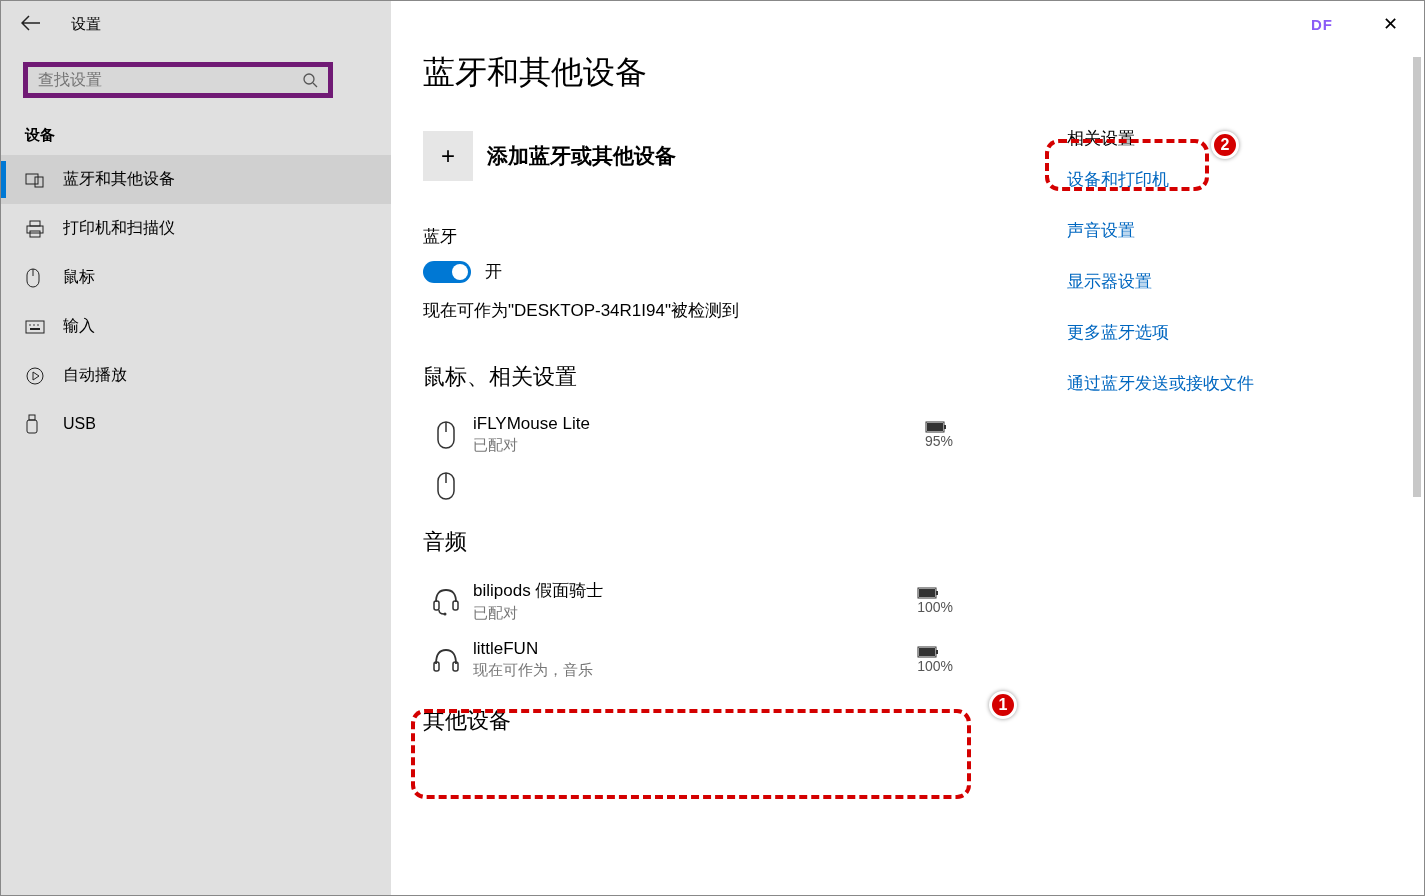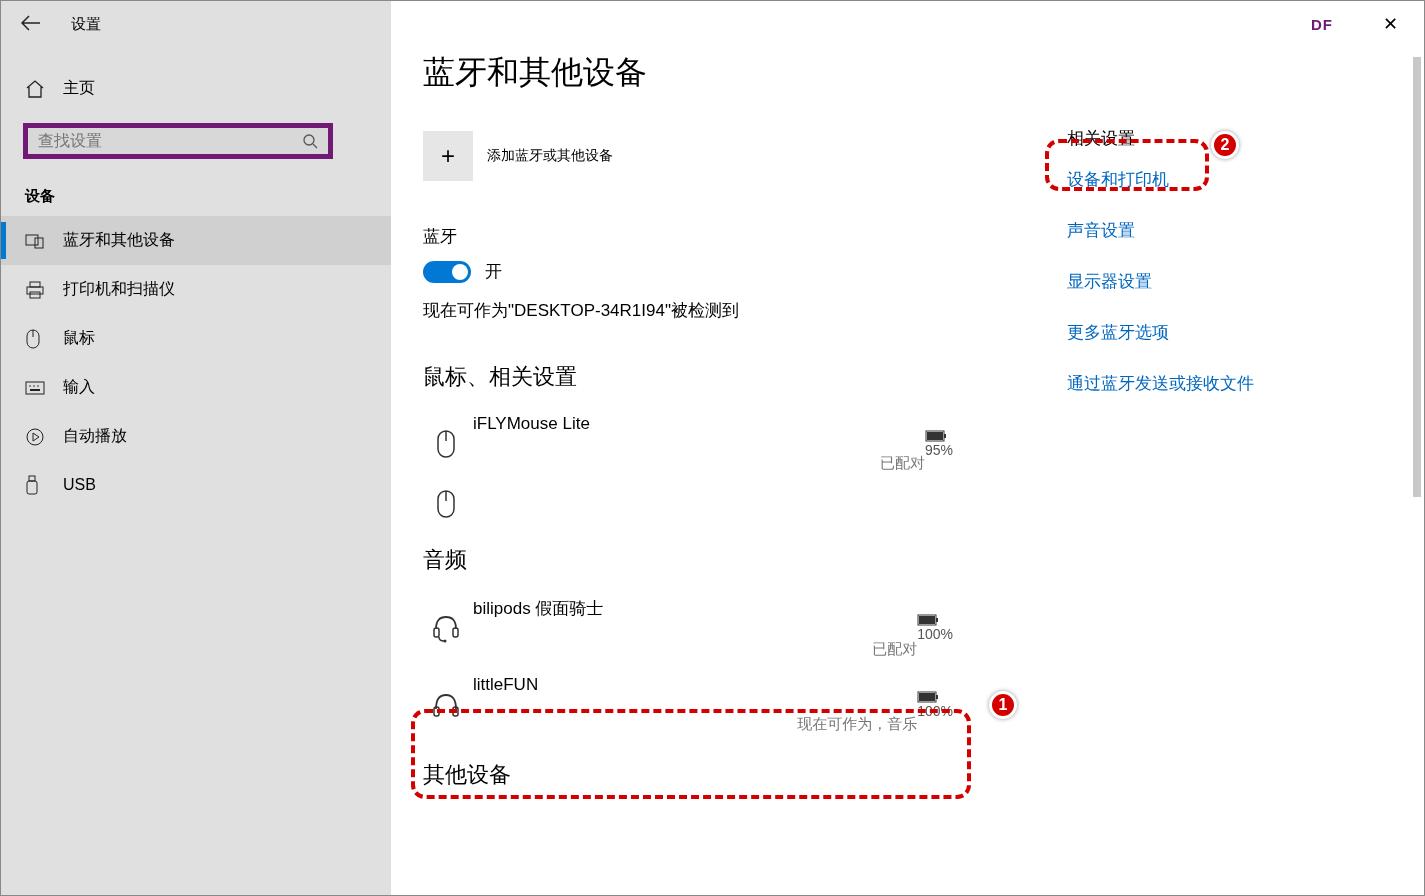--- a/index.html
+++ b/index.html
@@ -18,45 +18,45 @@
 .search-box input { flex: 1; background: transparent; border: none; font-size: 16px; outline: none; }
 .cat-title { padding: 20px 24px 10px; font-size: 15px; font-weight: 700; }
 .nav-item { display: flex; align-items: center; padding: 14px 24px; cursor: pointer; font-size: 16px; }
 .nav-item.active { background: #d0d0d0; position: relative; }
 .nav-item.active::before { content: ''; position: absolute; left: 0; top: 6px; bottom: 6px; width: 5px; background: #0078d4; }
 .nav-item .icon { width: 20px; display: inline-flex; }
 .nav-item .label { margin-left: 18px; }
 
 .main { flex: 1; background: #fff; height: 100%; position: relative; overflow: hidden; }
 .titlebar { position: absolute; top: 0; right: 0; display: flex; align-items: center; padding: 8px 16px; gap: 40px; }
-.account-badge { color: #701a75; font-weight: 700; font-size: 15px; letter-spacing: 1px; }
+.account-badge { color: #8b5cf6; font-weight: 700; font-size: 15px; letter-spacing: 1px; }
 .close-btn { font-size: 18px; cursor: pointer; padding: 4px 10px; }
 
 .content { padding: 50px 0 0 32px; display: flex; height: 100%; }
 .left-col { width: 640px; }
 .right-col { margin-left: 4px; padding-top: 76px; }
 
 .page-title { font-size: 32px; font-weight: 500; margin-bottom: 36px; }
 .add-row { display: flex; align-items: center; margin-bottom: 44px; cursor: pointer; }
 .add-btn { width: 50px; height: 50px; background: #e6e6e6; display: flex; align-items: center; justify-content: center; font-size: 24px; font-weight: 300; }
-.add-label { margin-left: 14px; font-size: 14px; }
+.add-label { margin-left: 14px; font-size: 21px; font-weight: bold; }
 
 .section-label { font-size: 17px; margin-bottom: 12px; margin-top: 8px; }
 .toggle-row { display: flex; align-items: center; margin-bottom: 16px; }
 .toggle { width: 48px; height: 22px; background: #0078d4; border-radius: 11px; position: relative; cursor: pointer; }
 .toggle .knob { position: absolute; right: 3px; top: 3px; width: 16px; height: 16px; background: #fff; border-radius: 50%; }
 .toggle-label { margin-left: 14px; font-size: 17px; }
 .discover-text { font-size: 17px; margin-bottom: 40px; }
 
 .group-title { font-size: 22px; font-weight: 500; margin-bottom: 14px; margin-top: 18px; }
 .device-item { display: flex; align-items: center; padding: 8px 10px 8px 2px; cursor: pointer; width: 540px; }
 .device-icon { width: 42px; display: flex; justify-content: center; }
 .device-info { flex: 1; margin-left: 6px; }
 .device-name { font-size: 17px; }
-.device-status { font-size: 15px; color: #777; margin-top: 20px; text-align: right; }
+.device-status { font-size: 15px; color: #777; margin-top: 2px; }
 .device-batt { text-align: right; }
 .batt-icon { font-size: 14px; }
 .batt-pct { font-size: 14px; color: #555; }
 
 .related-title { font-size: 17px; margin-bottom: 18px; }
 .related-link { color: #0067c0; font-size: 17px; display: block; margin-bottom: 28px; cursor: pointer; }
 
 .annot { position: absolute; border: 4px dashed #d40000; border-radius: 14px; pointer-events: none; }
 .annot-badge { position: absolute; width: 28px; height: 28px; background: #d40000; border: 3px solid #fff; border-radius: 50%; color: #fff; font-weight: 700; display: flex; align-items: center; justify-content: center; font-size: 16px; box-shadow: 0 0 4px rgba(0,0,0,.4); }
 .annot1 { left: 410px; top: 708px; width: 560px; height: 90px; }
@@ -73,28 +73,20 @@
 
 <div class="window">
   <div class="sidebar">
     <div class="sidebar-header">
       <span class="back-arrow">
         <svg width="20" height="16" viewBox="0 0 20 16">
             <path d="M8 1 L1 8 L8 15 M1 8 H19" stroke="#222" stroke-width="1.5" fill="none"></path>
           </svg>
       </span>
       <span class="sidebar-title">设置</span>
-    </div>
-    <div class="home-row">
-      <span class="icon">
-        <svg width="20" height="18" viewBox="0 0 20 18">
-            <path d="M2 8 L10 1 L18 8 M4 7 V17 H16 V7" stroke="#222" stroke-width="1.3" fill="none"></path>
-          </svg>
-      </span>
-      <span class="label">主页</span>
     </div>
     <div class="search-box">
       <input placeholder="查找设置" style="">
       <span>
         <svg width="16" height="16" viewBox="0 0 16 16">
             <circle cx="7" cy="7" r="5" stroke="#555" stroke-width="1.3" fill="none"></circle>
             <path d="M11 11 L15 15" stroke="#555" stroke-width="1.3"></path>
           </svg>
       </span>
     </div>

